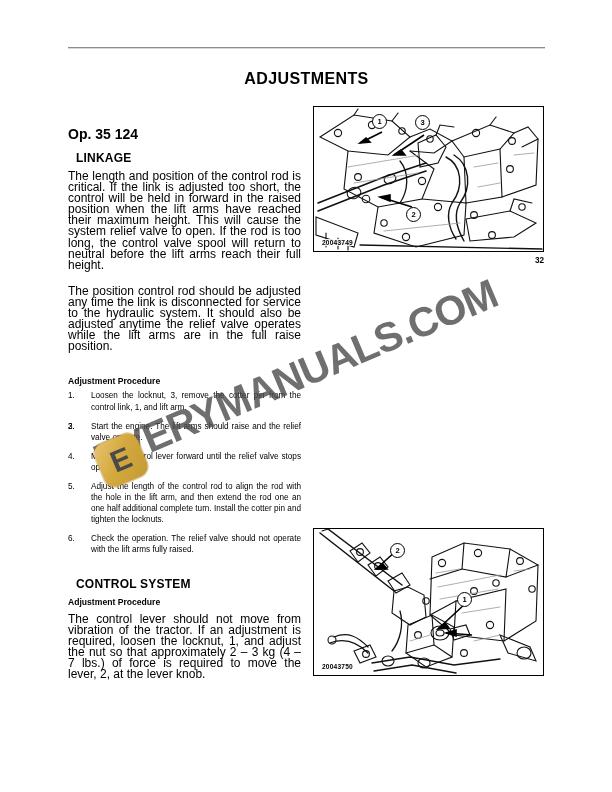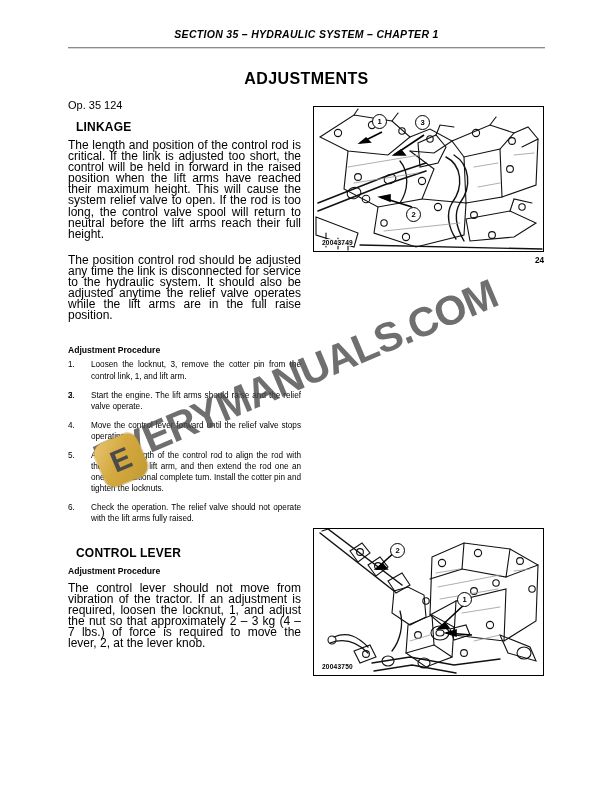--- a/index.html
+++ b/index.html
@@ -28,21 +28,21 @@
   }
   .doc-title {
     position: absolute; left: 68px; top: 70px; width: 477px;
     text-align: center; font-size: 16px; font-weight: bold;
     letter-spacing: .4px;
   }
 
   
   .col-left { position: absolute; left: 68px; top: 99px; width: 233px; }
 
-  .op-code { font-size: 11px; font-weight: normal; margin-bottom: 9px; }
+  .op-code { font-size: 14px; font-weight: bold; margin-bottom: 9px; margin-top: 27px; }
   h2.sec { font-size: 12px; font-weight: bold; margin: 0 0 6px 8px; letter-spacing: .2px; }
   h3.sub { font-size: 8.6px; font-weight: bold; margin: 0 0 4px 0; }
   p.body {
     font-size: 12px; line-height: 11.1px; margin: 0 0 10px 0;
     text-align: justify; text-justify: inter-word;
   }
 
   ol.steps { list-style: none; margin: 0; padding: 0; }
   ol.steps li {
     position: relative; padding-left: 23px;
@@ -109,21 +109,20 @@
     position: absolute; inset: 0;
     display: flex; align-items: center; justify-content: center;
     font-size: 30px; font-weight: bold; color: #4a4a4a;
   }
 </style>
 </head>
 <body>
 
 <div class="page">
 
-  <div class="runhead">SECTION 35 – HYDRAULIC SYSTEM – CHAPTER 1</div>
   <div class="header-rule"></div>
   <div class="doc-title">ADJUSTMENTS</div>
 
   <div class="col-left">
 
     <div class="op-code">Op. 35 124</div>
 
     <h2 class="sec">LINKAGE</h2>
 
     <p class="body">The length and position of the control rod is critical. If the link is adjusted too short, the control will be held in forward in the raised position when the lift arms have reached their maximum height. This will cause the system relief valve to open. If the rod is too long, the control valve spool will return to neutral before the lift arms reach their full height.</p>
@@ -157,21 +156,21 @@
         <span>Adjust the length of the control rod to align the rod with the hole in the lift arm, and then extend the rod one an one half additional complete turn. Install the cotter pin and tighten the locknuts.</span>
       </li>
       <li>
         <span class="num">6.</span>
         <span>Check the operation. The relief valve should not operate with the lift arms fully raised.</span>
       </li>
     </ol>
 
     <div style="height:13px"></div>
 
-    <h2 class="sec">CONTROL LEVER</h2>
+    <h2 class="sec">CONTROL SYSTEM</h2>
     <h3 class="sub" style="margin-bottom:7px">Adjustment Procedure</h3>
     <p class="body">The control lever should not move from vibration of the tractor. If an adjustment is required, loosen the locknut, 1, and adjust the nut so that approximately 2 – 3 kg (4 – 7 lbs.) of force is required to move the lever, 2, at the lever knob.</p>
   </div>
 
   <div class="fig" style="left:313px; top:106px;">
     <div class="fig-box" style="height:146px;">
       <svg width="229" height="144" viewBox="0 0 229 144" aria-hidden="true">
         <g fill="none" stroke="#111" stroke-width="1.1" stroke-linecap="round">
 
           <path d="M6 30 L40 8 L78 14 L96 30 L74 48 L34 44 Z"></path>
@@ -241,21 +240,21 @@
           <path d="M80 48 l11 0 -4 -5 z"></path>
           <path d="M98 100 L66 90" fill="none"></path>
           <path d="M66 90 l10 4 0 -6 z"></path>
         </g>
       </svg>
       <div class="callout" style="left:58px; top:7px;">1</div>
       <div class="callout" style="left:101px; top:8px;">3</div>
       <div class="callout" style="left:92px; top:100px;">2</div>
       <div class="fig-id">20043749</div>
     </div>
-    <div class="fig-num">24</div>
+    <div class="fig-num">32</div>
   </div>
 
   <div class="fig" style="left:313px; top:528px;">
     <div class="fig-box" style="height:148px;">
       <svg width="229" height="146" viewBox="0 0 229 146" aria-hidden="true">
         <g fill="none" stroke="#111" stroke-width="1.1" stroke-linecap="round">
 
           <path d="M6 4 L80 62" stroke-width="1.5"></path>
           <path d="M14 0 L88 56" stroke-width="1.5"></path>
           <path d="M8 2 L14 0"></path>

